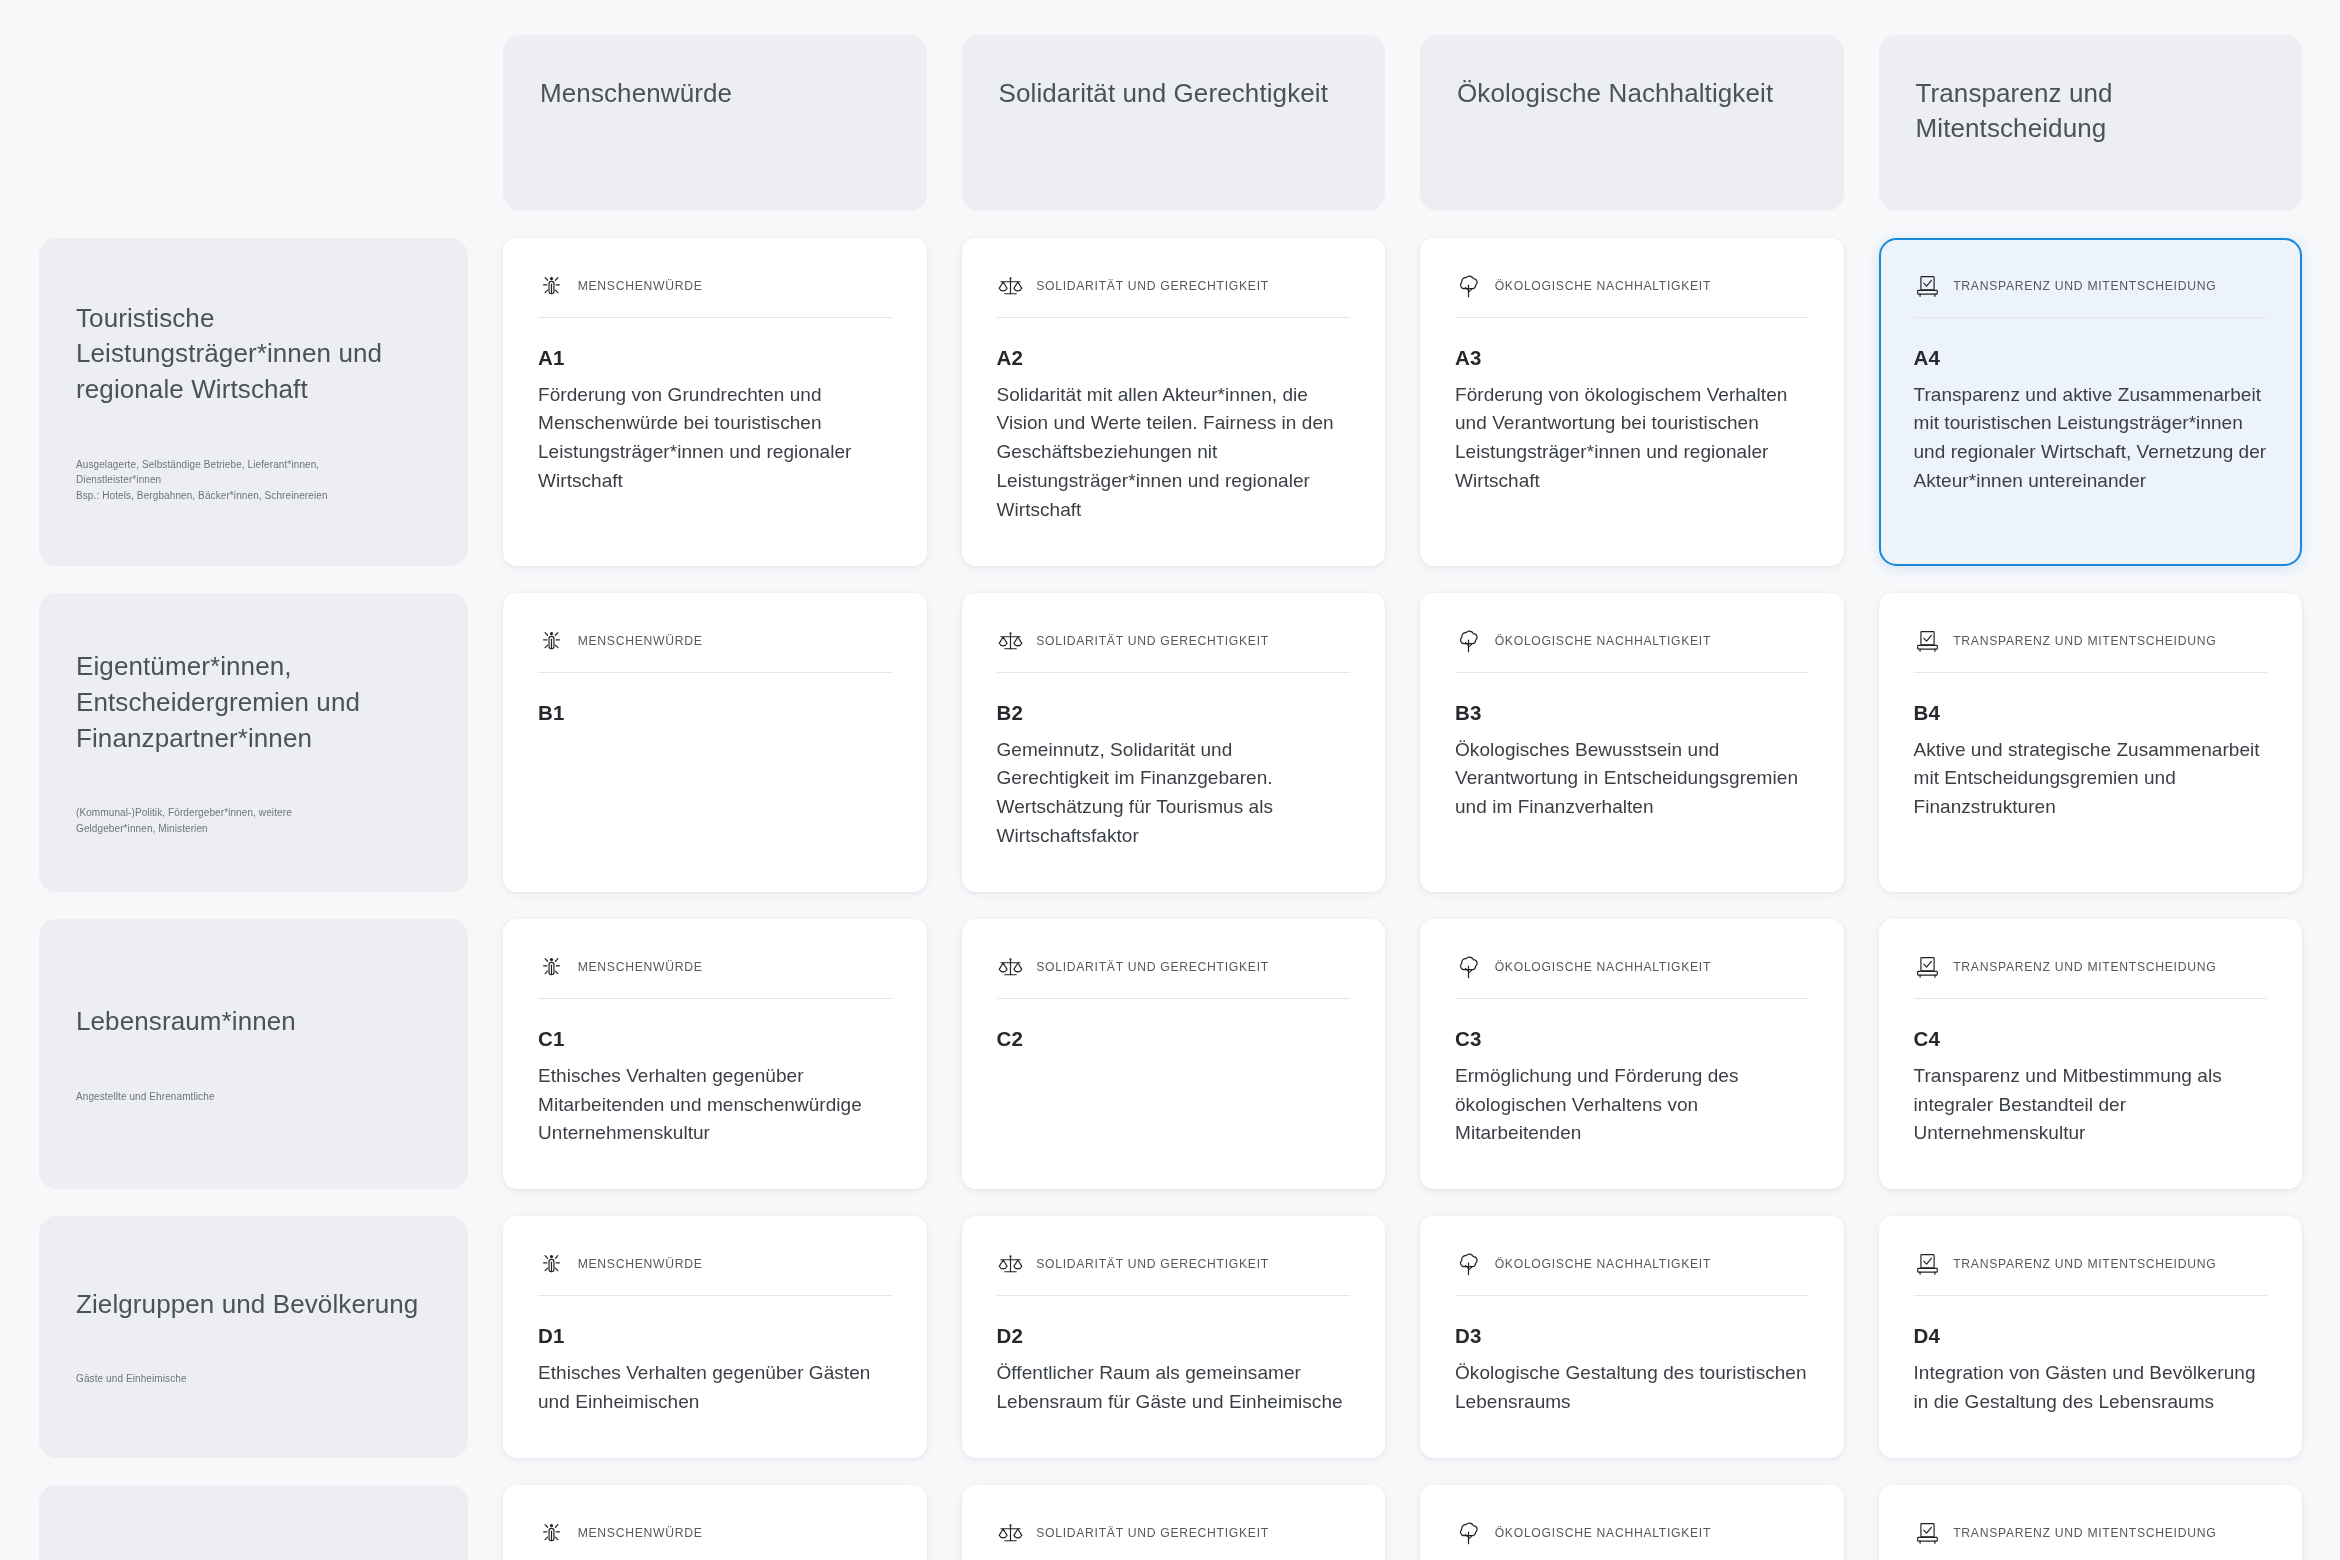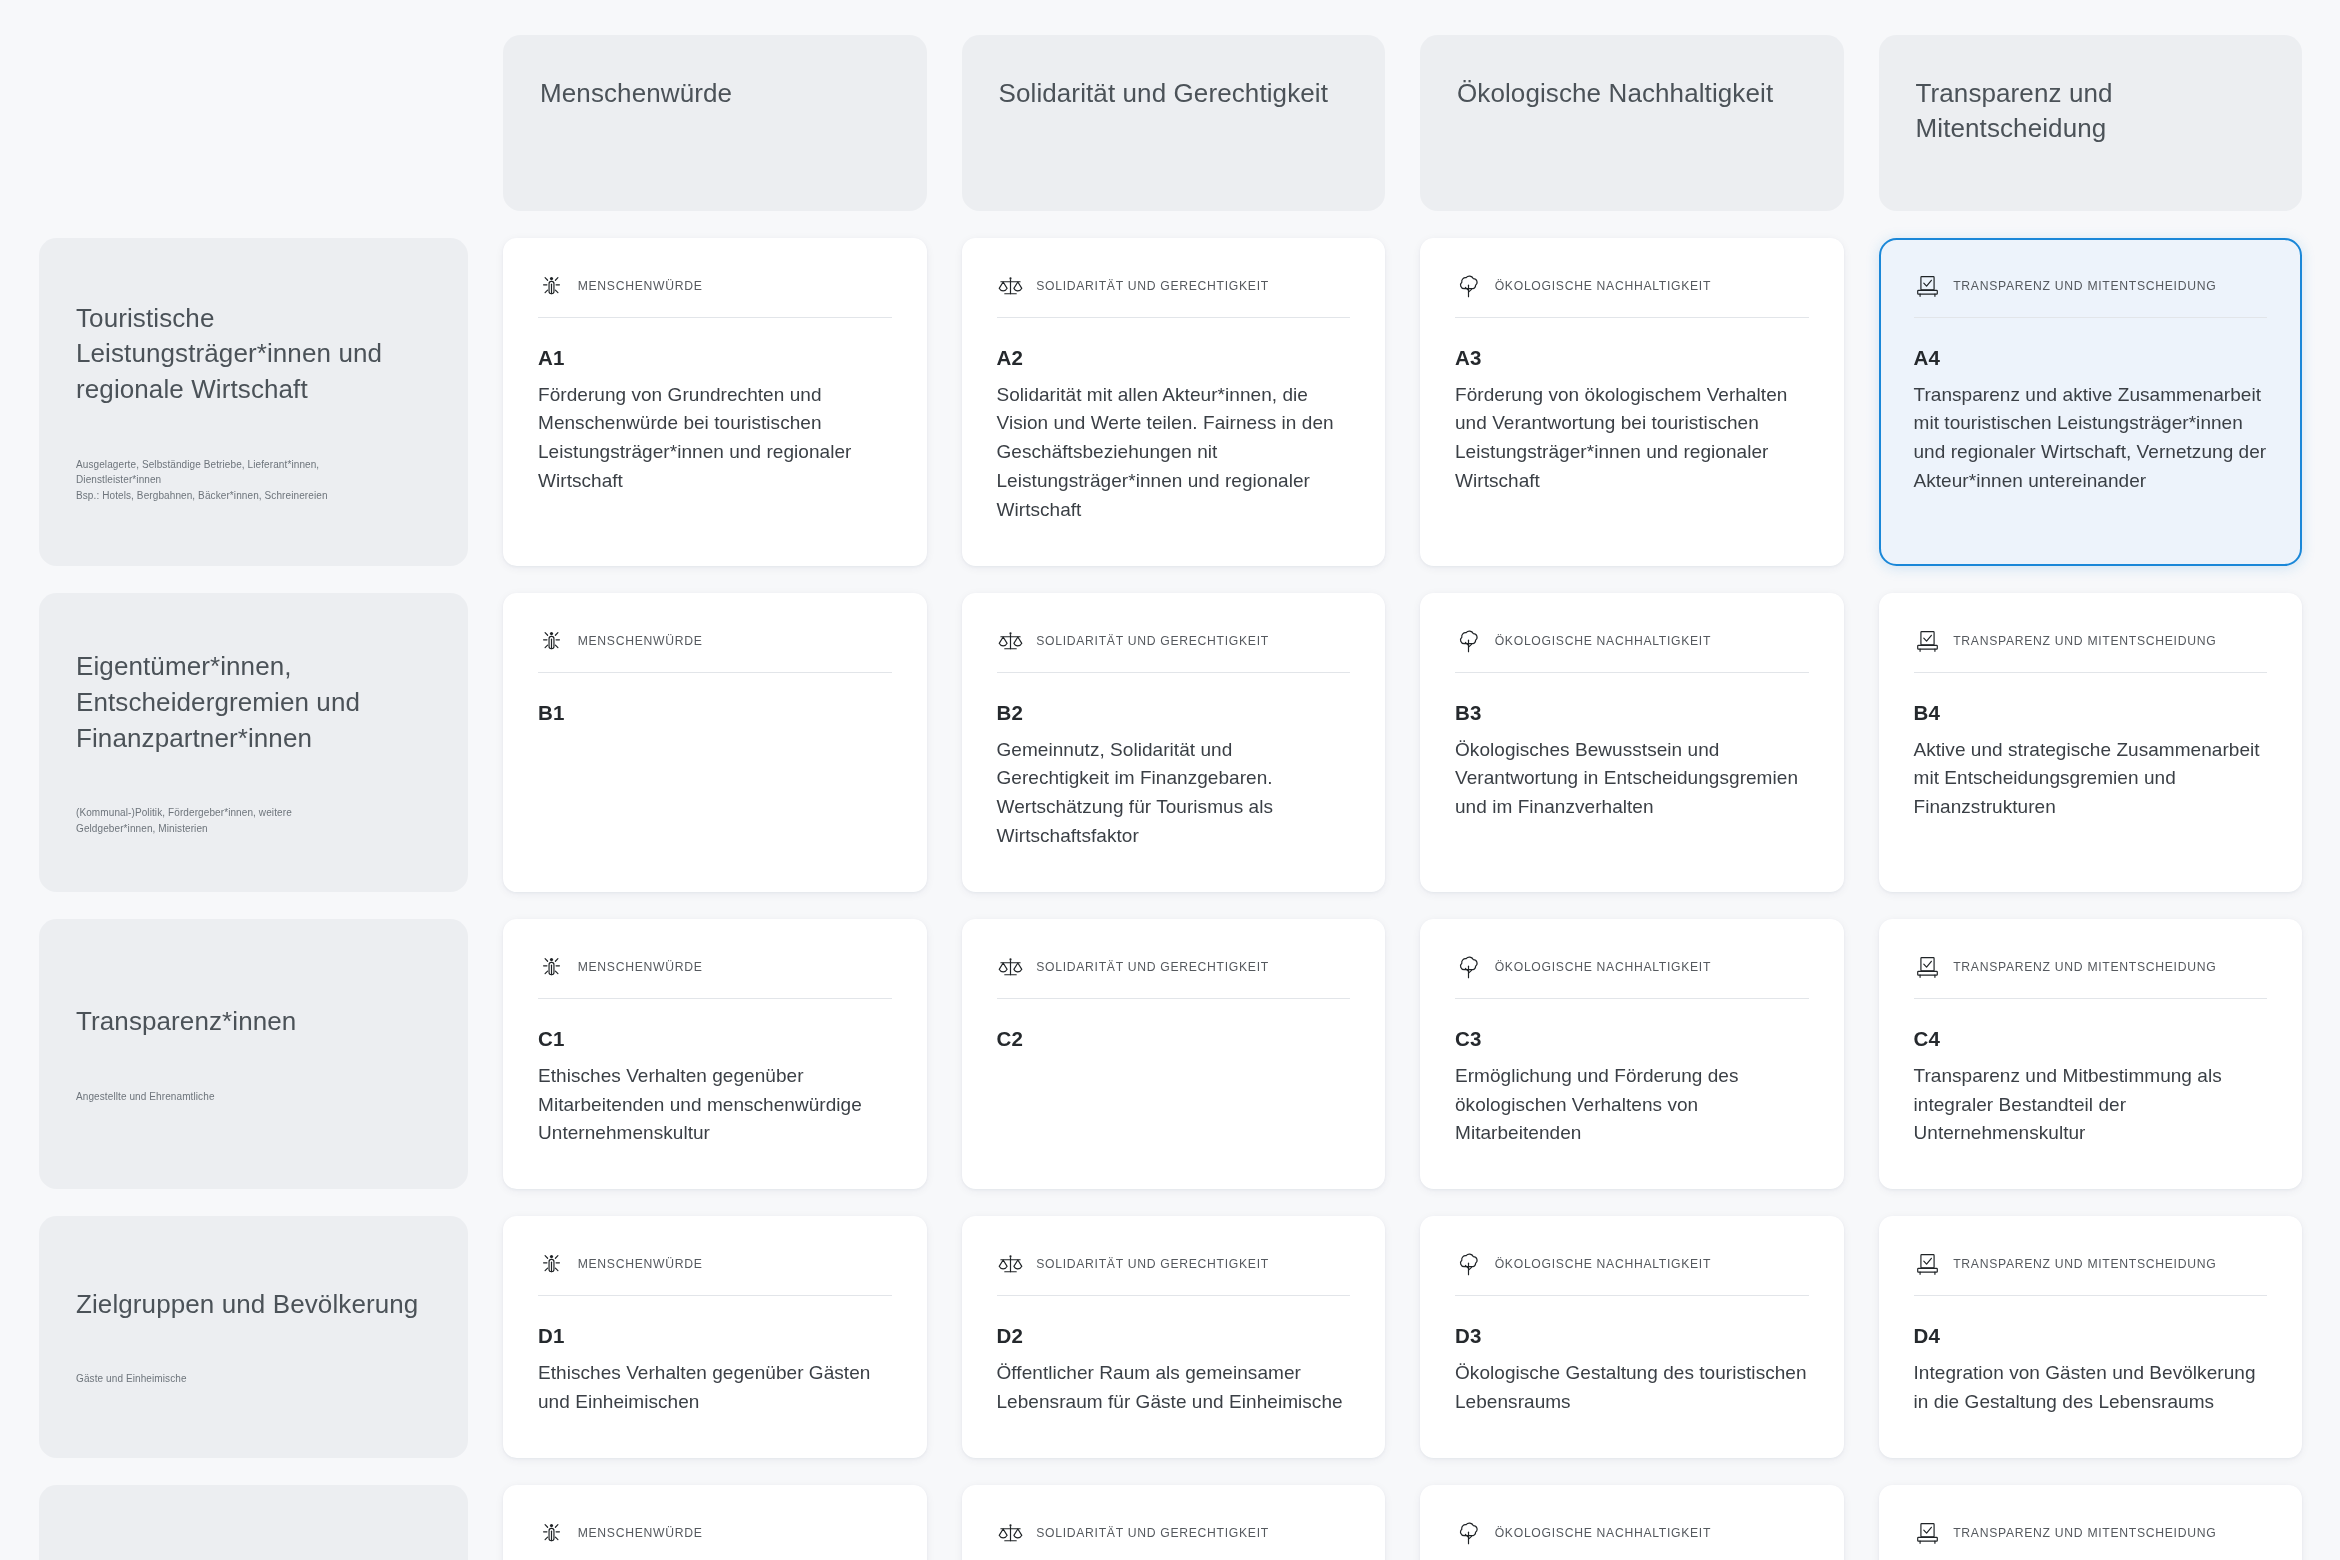--- a/index.html
+++ b/index.html
@@ -289,21 +289,21 @@
       <line x1="7.2" y1="25" x2="7.2" y2="27.6"></line>
       <line x1="24.8" y1="25" x2="24.8" y2="27.6"></line>
     </svg>
         </span>
         <span class="card-cat">TRANSPARENZ UND MITENTSCHEIDUNG</span>
       </div>
       <div class="card-code">B4</div>
       <div class="card-text">Aktive und strategische Zusammenarbeit mit Entscheidungsgremien und Finanzstrukturen</div>
     </div>
     <div class="row-head">
-      <div class="row-head-title">Transparenz*innen</div>
+      <div class="row-head-title">Lebensraum*innen</div>
       <div class="row-head-sub">
         <span>Angestellte und Ehrenamtliche</span>
       </div>
     </div>
     <div class="card">
       <div class="card-head">
         <span class="card-icon">
           <svg viewBox="0 0 32 32" fill="none" stroke="currentColor" stroke-width="1.4" stroke-linecap="round">
       <circle cx="16" cy="6.6" r="1.9" fill="currentColor" stroke="none"></circle>
       <rect x="13.1" y="10" width="5.8" height="14.6" rx="2.6"></rect>

